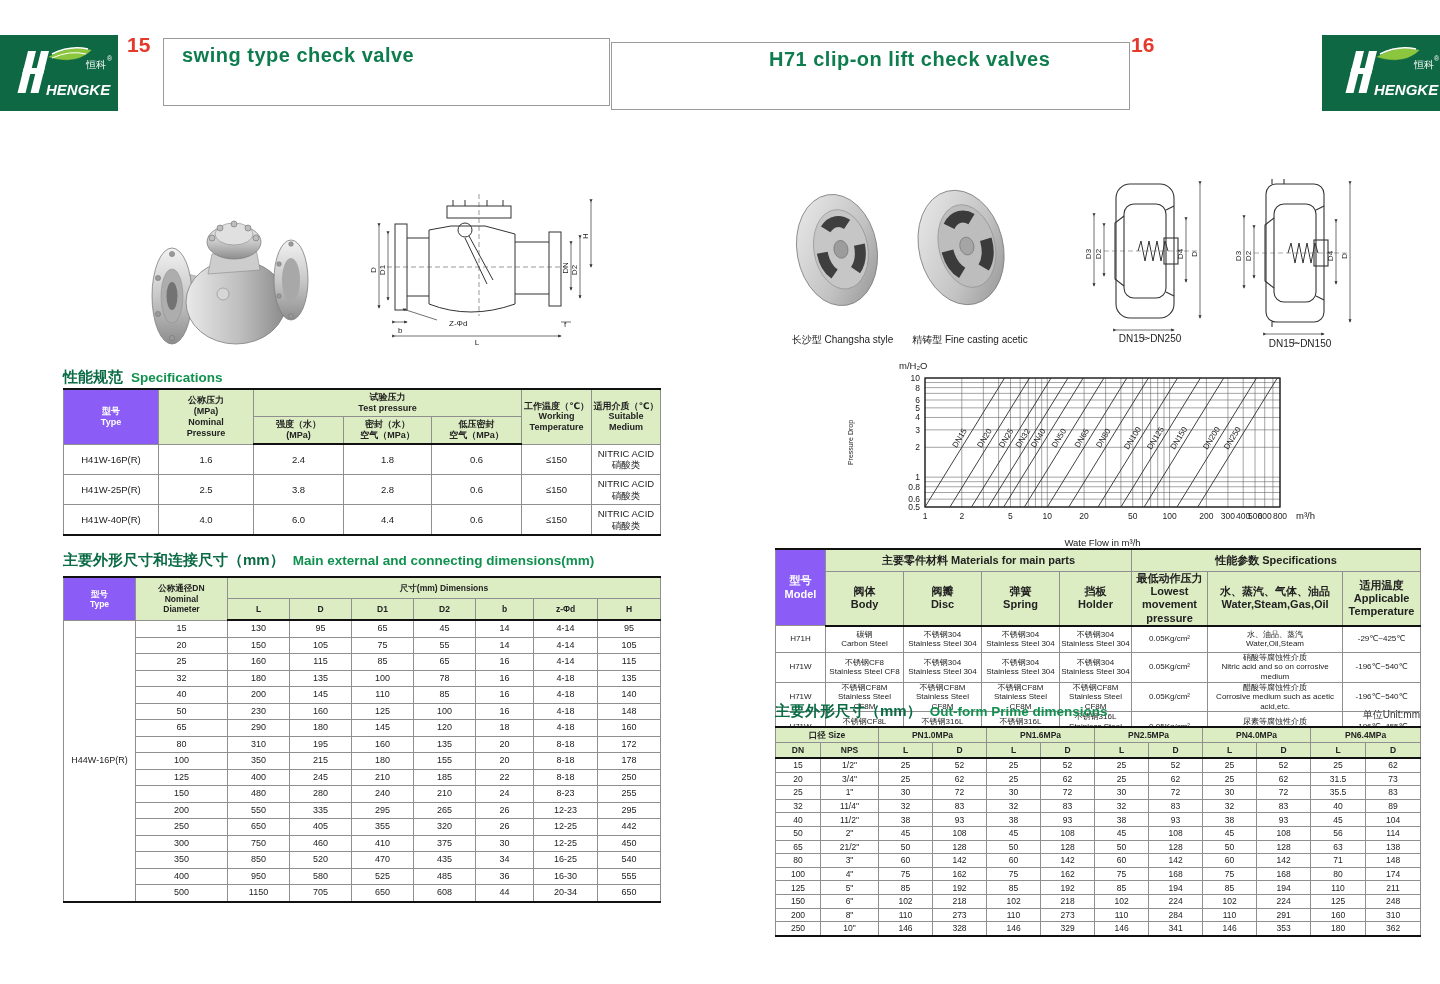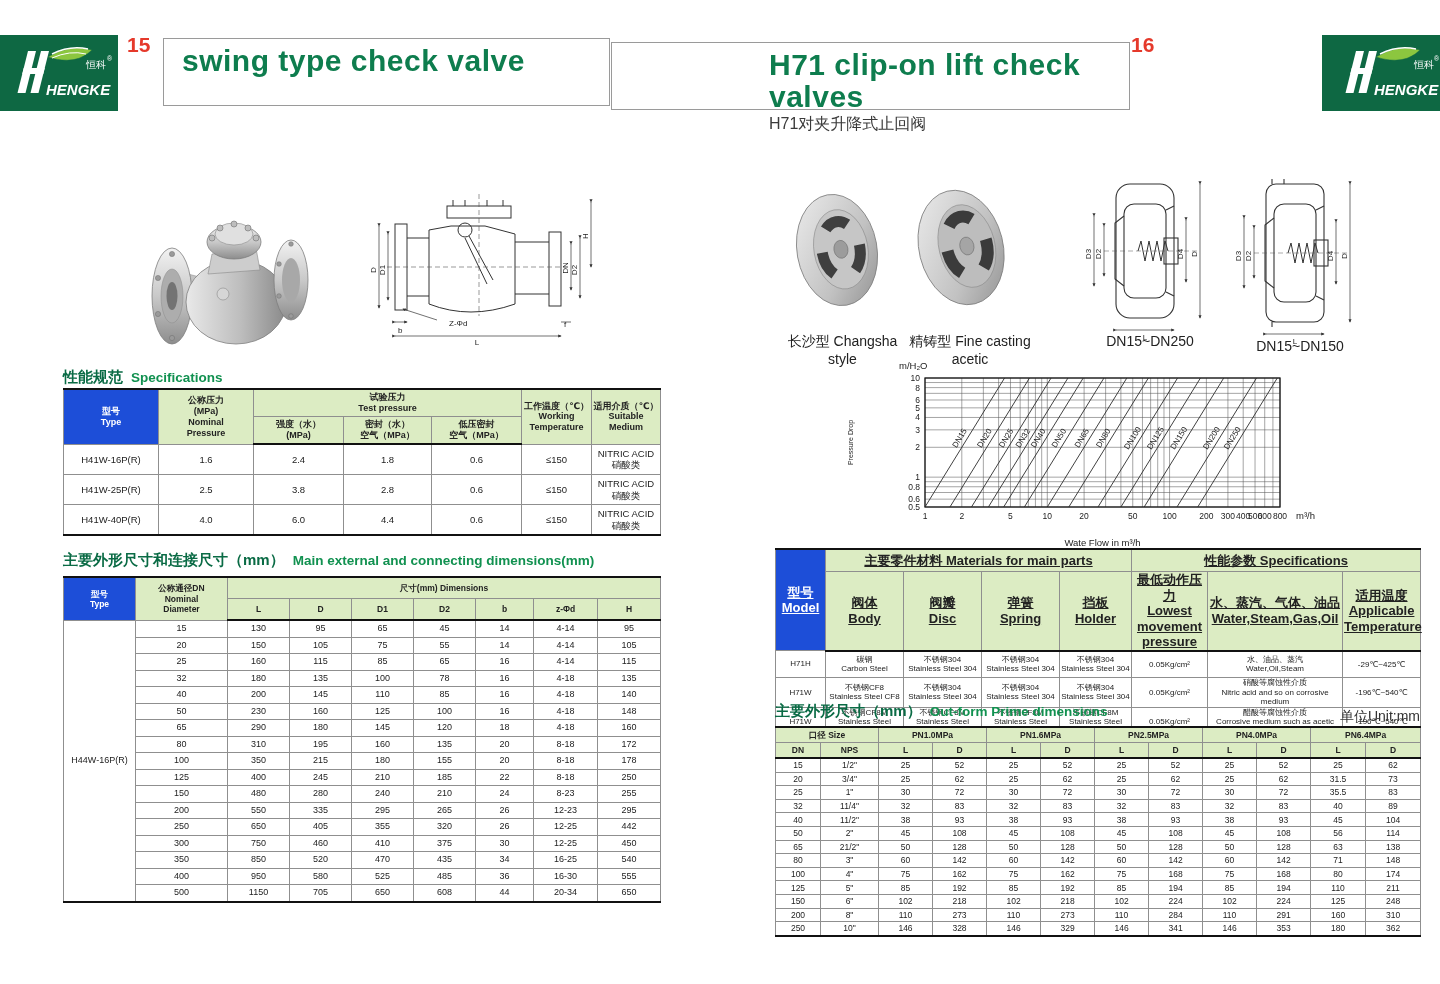--- a/index.html
+++ b/index.html
@@ -4,51 +4,51 @@
 <style>
   html,body{margin:0;padding:0;background:#fff;}
   body{width:1440px;height:984px;position:relative;font-family:"Liberation Sans","DejaVu Sans",sans-serif;color:#222;overflow:hidden;}
   .abs{position:absolute;}
   .pre{white-space:pre-line;}
 
   
   .logo-block{width:118px;height:76px;background:#0e6843;}
   .pageno{font-size:21px;font-weight:bold;color:#e5392b;font-family:"Liberation Sans",sans-serif;}
   .titlebox{background:#fff;border:1px solid #9a9a9a;height:66px;}
-  .titlebox .ttl{color:#0e7d4e;font-weight:bold;font-size:30px;line-height:1.05;letter-spacing:0.5px;}
+  .titlebox .ttl{color:#0e7d4e;font-weight:bold;font-size:20px;line-height:1.05;letter-spacing:0.5px;}
   .titlebox .sub{color:#3a3a3a;font-size:16px;margin-top:2px;}
 
   
   .sec{font-weight:bold;}
   .sec .cn{color:#0a6b45;font-size:15px;margin-top:7px;}
   .sec .en{color:#119150;font-size:13.5px;margin-left:8px;}
-  .unitnote{font-size:14px;color:#333;}
+  .unitnote{font-size:10px;color:#333;}
 
   
   table{border-collapse:collapse;table-layout:fixed;background:#fff;}
   table{border:1px solid #222;border-top:2px solid #111;border-bottom:2px solid #111;}
   th,td{border:1px solid #8f8f8f;text-align:center;vertical-align:middle;padding:0 1px;line-height:1.2;}
   thead th{background:#dcecc3;font-weight:bold;}
   thead tr:last-child th{border-bottom:2px solid #111;}
-  th.dark{background:#1d4ed8;color:#fff;}
+  th.dark{background:#8b5cf6;color:#fff;}
   .spec-table{font-size:9.5px;}
   .spec-table thead th{height:26px;font-size:9px;}
   .spec-table tbody td{height:29px;}
   .dim-table{font-size:9px;}
   .dim-table thead th{height:20px;font-size:8.5px;}
   .dim-table tbody td{height:15.5px;}
   .mat-table{font-size:8px;}
-  .mat-table thead th{height:21px;font-size:13px;text-decoration:underline;}
+  .mat-table thead th{height:21px;font-size:11px;}
   .mat-table tbody td{height:25px;}
   .out-table{font-size:8.5px;padding-left:8px;}
   .out-table thead th{height:14px;font-size:8.5px;}
   .out-table tbody td{height:12.6px;}
   td.lead{font-size:9px;}
 
-  .caption{font-size:14px;color:#222;text-align:center;}
+  .caption{font-size:10px;color:#222;text-align:center;}
   svg text{font-family:"Liberation Sans","DejaVu Sans",sans-serif;}
 </style>
 </head>
 <body>
 
 <div class="abs logo-block" style="left:0;top:35px;">
   <svg width="118" height="76" viewBox="0 0 118 76">
     <rect x="0" y="0" width="118" height="76" fill="#0e6843"></rect>
     <g transform="skewX(-14)">
       <rect x="32" y="16" width="8" height="42" fill="#fff"></rect>
@@ -65,21 +65,20 @@
 </div>
 <div class="abs pageno" style="left:127px;top:33px;">15</div>
 <div class="abs titlebox" style="left:163px;top:38px;width:445px;">
   <div style="padding:6px 0 0 18px;">
     <div class="ttl">swing type check valve</div>
   </div>
 </div>
 <div class="abs titlebox" style="left:611px;top:42px;width:517px;">
   <div style="padding:6px 0 0 157px;">
     <div class="ttl">H71 clip-on lift check valves</div>
-    <div class="sub">H71对夹升降式止回阀</div>
   </div>
 </div>
 <div class="abs pageno" style="left:1131px;top:33px;">16</div>
 <div class="abs logo-block" style="left:1322px;top:35px;">
   <svg width="118" height="76" viewBox="0 0 118 76">
     <rect x="0" y="0" width="118" height="76" fill="#0e6843"></rect>
     <g transform="skewX(-14)">
       <rect x="38" y="16" width="8" height="42" fill="#fff"></rect>
       <rect x="51" y="16" width="8" height="42" fill="#fff"></rect>
       <rect x="38" y="33" width="21" height="6" fill="#fff"></rect>

